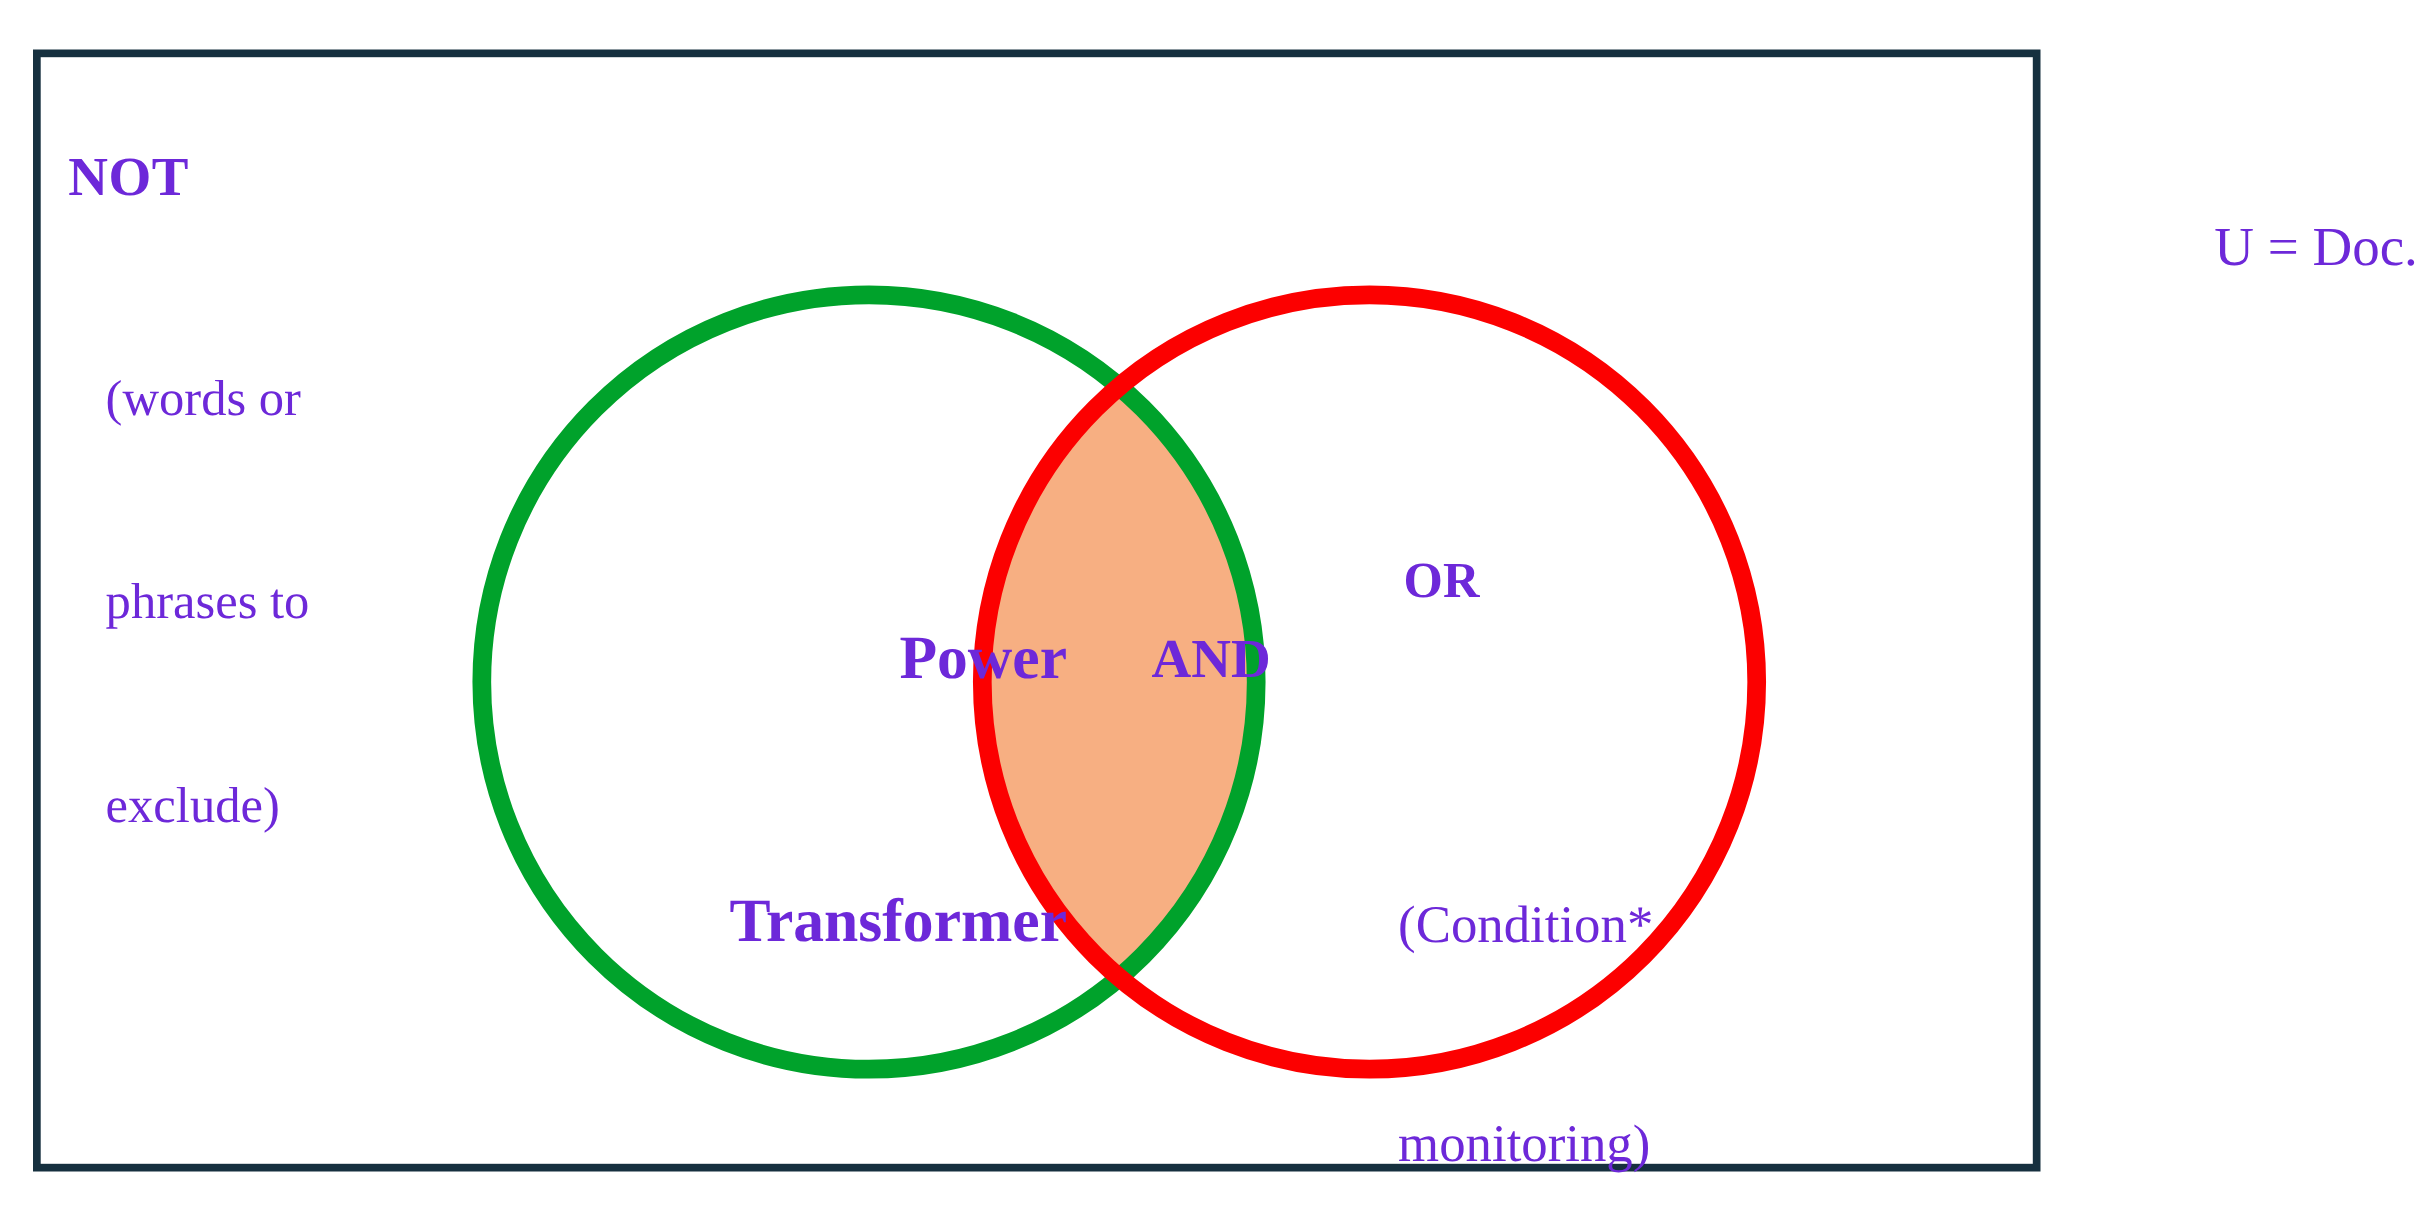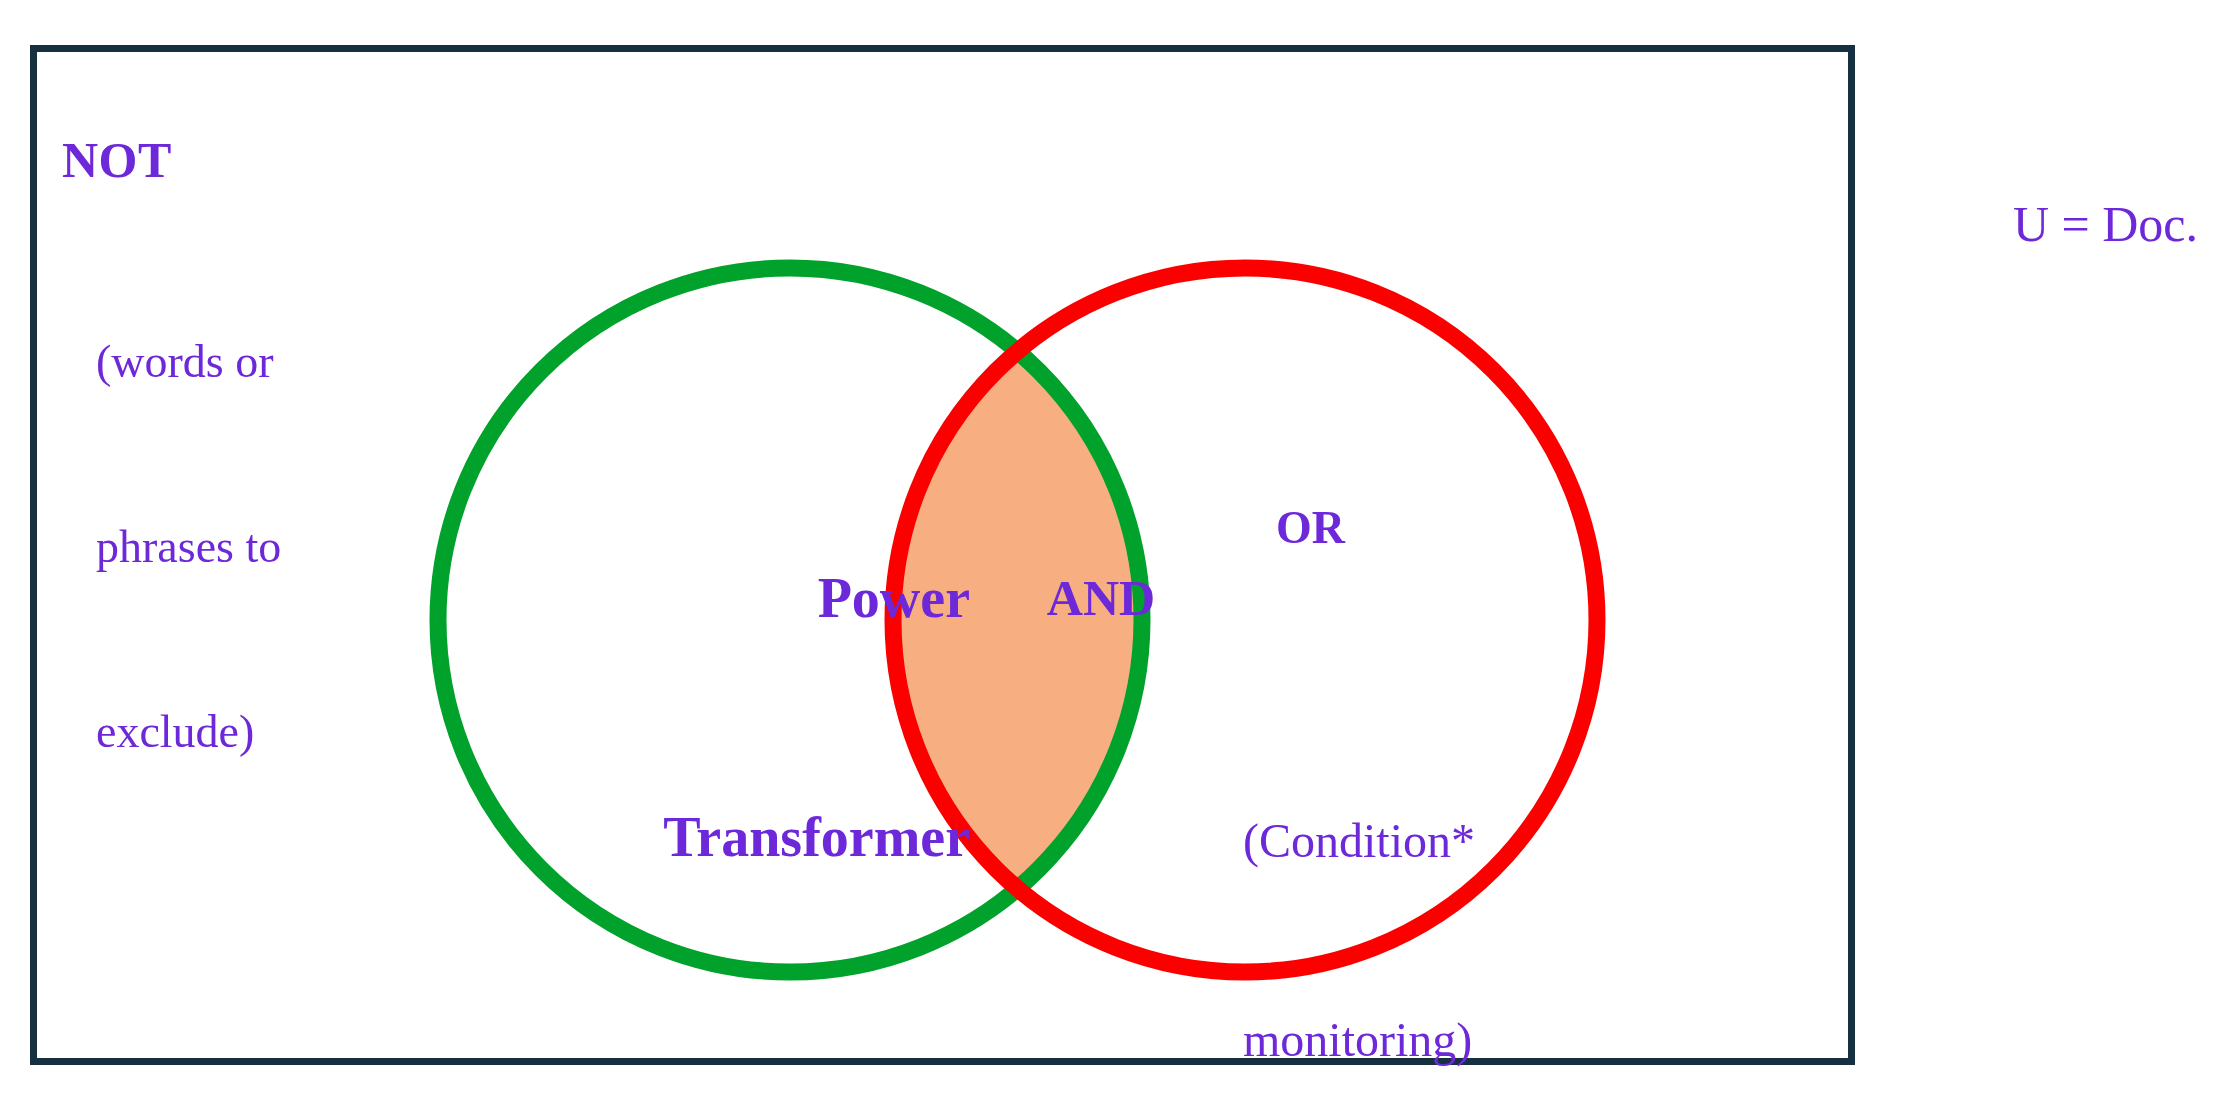--- a/index.html
+++ b/index.html
@@ -113,21 +113,21 @@
     left: 1276px;
     top: 498px;
     font-size: 46px;
   }
   .cond-label {
     left: 1243px;
     top: 676px;
     font-size: 48px;
     line-height: 1.38;
   }
-  .cond-label span { display: block; }
+  .cond-label span { display: block; margin-left: 28px; }
 
   
   .universe-eq {
     left: 1872px;
     top: 62px;
     width: 326px;
     text-align: right;
     font-size: 50px;
     line-height: 1.30;
   }

